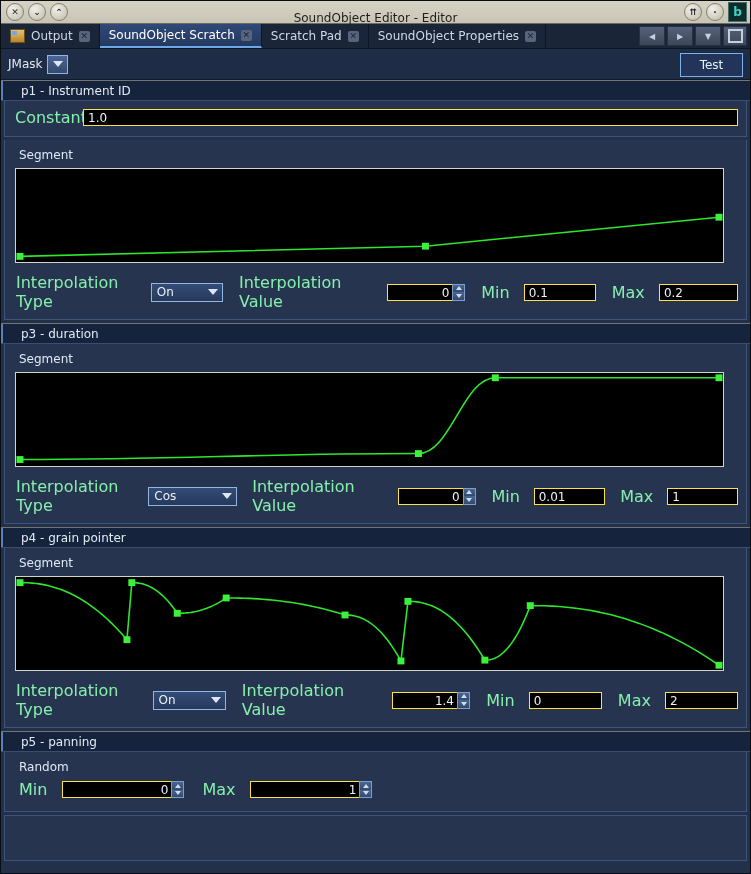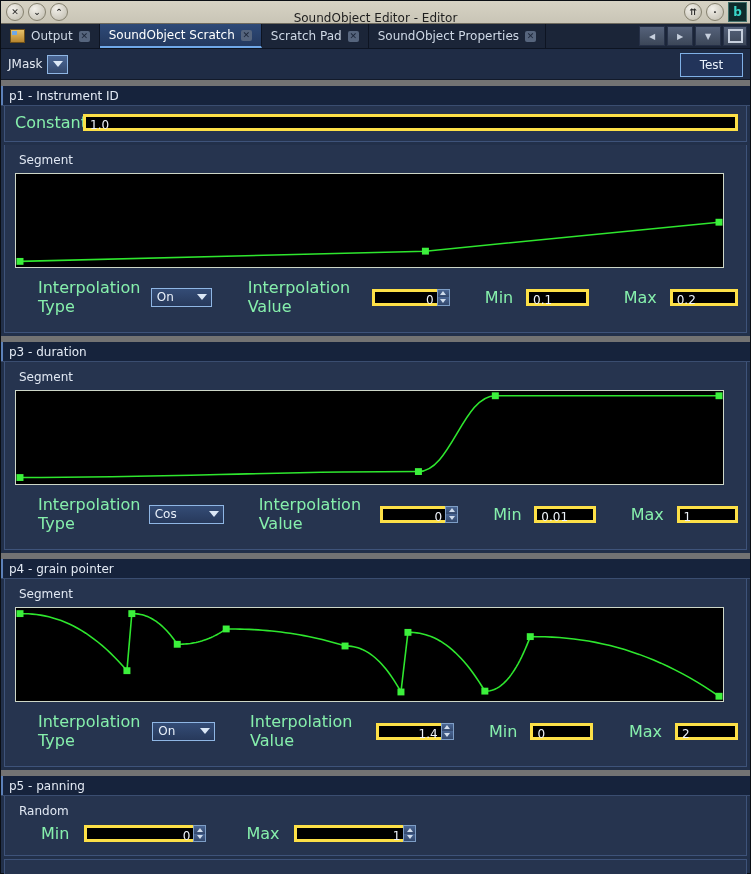--- a/index.html
+++ b/index.html
@@ -55,33 +55,33 @@
   .dd-sm{width:19px;height:17px;background:linear-gradient(#4a6694,#34496d);
      border:1px solid #8fb6e4;display:flex;align-items:center;justify-content:center;}
   .caret{width:0;height:0;border-left:5px solid transparent;border-right:5px solid transparent;
      border-top:6px solid #dce8f7;}
   .testbtn{position:absolute;right:7px;top:4px;width:61px;height:22px;
      background:#22345a;border:1px solid #7fb0e6;color:#e8f0fa;font-size:12px;
      display:flex;align-items:center;justify-content:center;}
 
   
   .panel{margin:0;}
-  .phead{height:19px;background:#16233c;border-top:6px solid #737373;
+  .phead{height:19px;background:#16233c;border-top:1px solid #737373;
      border-bottom:1px solid #3a4d70;display:flex;align-items:center;
-     padding-left:8px;font-size:12px;color:#e3eaf4;position:relative;}
+     padding-left:20px;font-size:12px;color:#e3eaf4;position:relative;}
   .phead:before{content:"";position:absolute;left:0;top:0;bottom:0;width:2px;background:#5c80b8;}
   .pbody{background:#26344f;border:1px solid #3e537a;border-top:none;
-     margin:0 3px 3px 3px;padding:6px 8px 16px 8px;}
+     margin:0 3px 3px 3px;padding:6px 8px 8px 8px;}
   .pbody.tight{padding:7px 8px 9px 10px;}
 
   .row{display:flex;align-items:center;}
   .lbl{font-size:16px;color:#86efac;}
   .seglabel{font-size:12px;color:#e1e8f3;margin:2px 0 6px 6px;}
 
-  .field{background:#000;border:3px solid #fde047;height:17px;
+  .field{background:#000;border:1px solid #fde047;height:17px;
      color:#eef3fa;font-size:12px;line-height:17px;padding:0 4px;box-sizing:border-box;
      font-family:"DejaVu Sans","Liberation Sans",sans-serif;}
   .field.ra{text-align:right;padding-right:3px;}
 
   .spin{display:flex;align-items:stretch;}
   .spin .field{border-right:none;}
   .spinbtns{width:13px;height:17px;display:flex;flex-direction:column;
      border:1px solid #7e9ec6;box-sizing:border-box;}
   .spinbtns div{flex:1;background:linear-gradient(#4a6694,#33486c);
      display:flex;align-items:center;justify-content:center;}
@@ -93,21 +93,21 @@
   .sel{height:19px;background:linear-gradient(#3a5party,#2b3e63);
      background:linear-gradient(#344c76,#27395b);border:1px solid #8fb6e4;
      display:flex;align-items:center;justify-content:space-between;
      padding:0 4px 0 5px;box-sizing:border-box;font-size:12px;color:#eaf1fa;gap:13px;}
   .sel .caret{border-top-color:#dbe7f6;}
 
   .graphbox{background:#000;border:1px solid #cdd6c7;box-sizing:border-box;}
   .graphwrap{padding:0 2px;}
 
   .ctlrow{display:flex;align-items:center;margin-top:7px;padding-left:3px;}
-  .ctlrow .lbl{margin-right:7px;margin-left:22px;}
+  .ctlrow .lbl{margin-right:7px;}
   .gap{width:18px;}
   .gap-sm{width:8px;}
   .bottomfill{background:#26344f;border:1px solid #3e537a;margin:3px;height:44px;}
 </style>
 </head>
 <body>
 
 <div class="app">
 
   <div class="titlebar">

